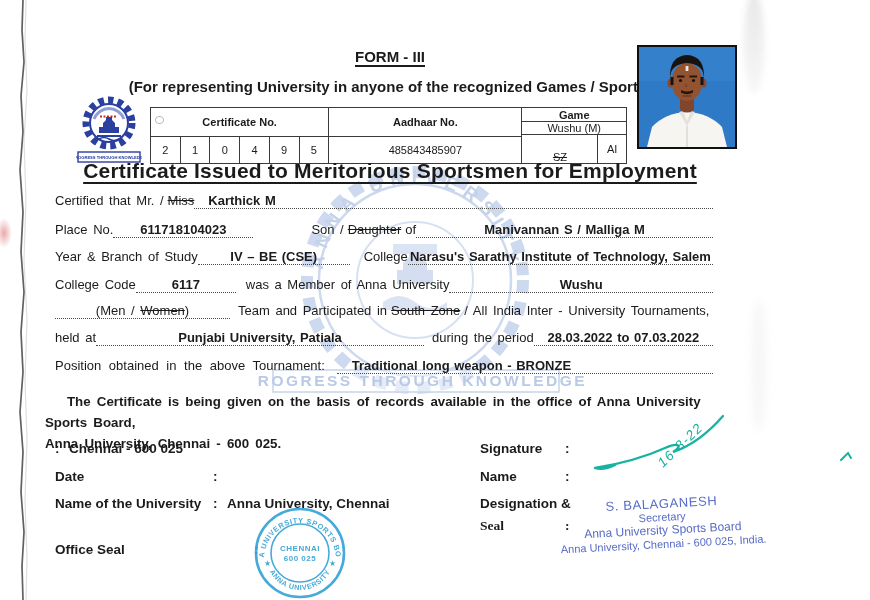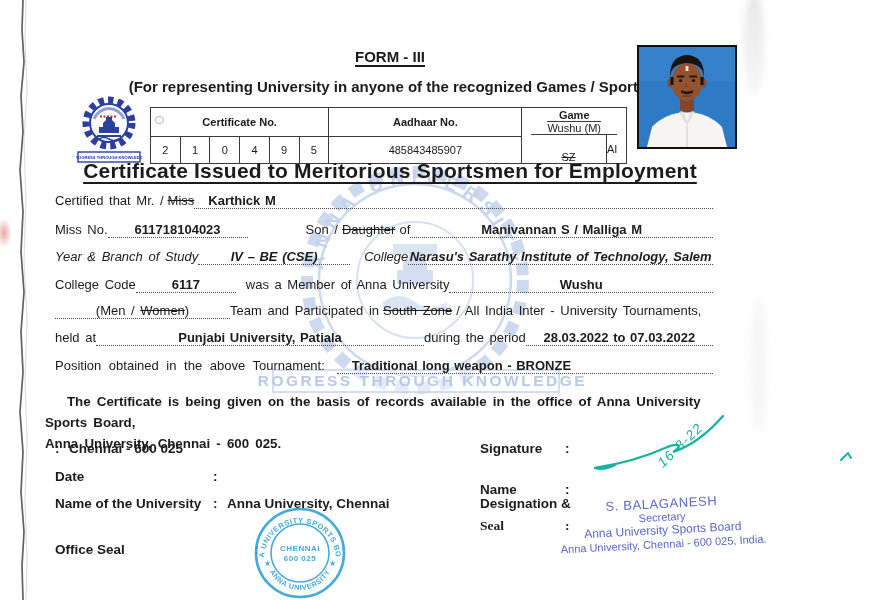--- a/index.html
+++ b/index.html
@@ -24,21 +24,21 @@
   .form-subtitle{left:0;top:78px;width:780px;text-align:center;font-size:15px;font-weight:bold;}
 
   .logo-box{left:76px;top:95px;width:66px;height:72px;}
 
   
   .htable{left:150px;top:107px;width:477px;height:57px;display:flex;
     border:1.5px solid #3a3a3a;box-sizing:border-box;font-size:11px;background:rgba(255,255,255,.6);}
   .htable .col{display:flex;flex-direction:column;box-sizing:border-box;}
   .col-cert{width:178px;}
   .col-aad{width:194px;border-left:1px solid #3a3a3a;}
-  .col-game{width:105px;border-left:1px solid #3a3a3a;align-items:center;}
+  .col-game{width:105px;border-left:1px solid #3a3a3a;}
   .hcell{display:flex;align-items:center;justify-content:center;box-sizing:border-box;}
   .hdr{font-weight:bold;}
   .cert-hdr{height:28px;position:relative;}
   .dot-artifact{position:absolute;left:4px;top:8px;width:7px;height:6px;border:1px solid #9a9a9a;
     border-radius:50%;opacity:.7;}
   .digit-row{display:flex;border-top:1px solid #3a3a3a;height:14px;flex:1;}
   .digit-row .hcell{flex:1;border-left:1px solid #3a3a3a;}
   .digit-row .hcell:first-child{border-left:none;}
   .aad-hdr{height:28px;}
   .aad-val{border-top:1px solid #3a3a3a;flex:1;}
@@ -55,21 +55,21 @@
 
   
   .line{left:55px;width:658px;height:19px;display:flex;align-items:flex-end;font-size:13px;
     word-spacing:2px;white-space:nowrap;}
   .lbl{padding-bottom:1px;}
   .dots{border-bottom:1.6px dotted #4b4b4b;text-align:center;line-height:15px;}
   .dots.grow{flex:1;}
   .dots b{font-size:13px;word-spacing:1px;}
   .dots.left-val{text-align:left;}
   .strike{text-decoration:line-through;margin-top:16px;}
-  .gap4{margin-left:4px;} .gap8{margin-left:0;} .gap10{margin-left:10px;}
+  .gap4{margin-left:4px;} .gap8{margin-left:8px;} .gap10{margin-left:10px;}
   .gap14{margin-left:14px;margin-top:26px;} .gap58{margin-left:58px;}
 
   .para{left:45px;top:391px;width:678px;font-size:13.3px;font-weight:bold;line-height:21px;word-spacing:2.5px;}
   .para .indent{text-indent:22px;}
 
   
   .frow{display:flex;font-size:13.5px;font-weight:bold;height:18px;align-items:baseline;}
   .frow .flbl{width:158px;}
   .frow .fcolon{width:14px;}
   .frow .fval{white-space:nowrap;}
@@ -193,29 +193,29 @@
 
   <div class="abs line" style="top:190px;">
     <span class="lbl">Certified that Mr. /</span>
     <span class="lbl strike gap4">Miss</span>
     <span class="dots grow left-val"><b style="margin-left:14px;">Karthick M</b></span>
   </div>
 
   <div class="abs main-title">Certificate Issued to Meritorious Sportsmen for Employment</div>
 
   <div class="abs line" style="top:219px;">
-    <span class="lbl">Miss No.</span>
+    <span class="lbl">Place No.</span>
     <span class="dots" style="flex:0 0 140px;"><b>611718104023</b></span>
     <span class="lbl gap58">Son /</span>
     <span class="lbl strike gap4">Daughter</span>
     <span class="lbl gap4">of</span>
     <span class="dots grow"><b>Manivannan S / Malliga M</b></span>
   </div>
 
-  <div class="abs line" style="top:246px;font-style:italic;">
+  <div class="abs line" style="top:246px;">
     <span class="lbl">Year &amp; Branch of Study</span>
     <span class="dots" style="flex:0 0 152px;"><b>IV – BE (CSE)</b></span>
     <span class="lbl gap14">College</span>
     <span class="dots grow"><b>Narasu's Sarathy Institute of Technology, Salem</b></span>
   </div>
 
   <div class="abs line" style="top:274px;">
     <span class="lbl">College Code</span>
     <span class="dots" style="flex:0 0 100px;"><b>6117</b></span>
     <span class="lbl gap10">was a Member of Anna University</span>
@@ -265,21 +265,21 @@
   </div>
   <div class="abs frow fleft" style="top:542px;gap:41px;">
     <span class="flbl">Office Seal</span>
     <span class="fcolon">:</span>
   </div>
 
   <div class="abs frow fright" style="top:441px;">
     <span class="flbl">Signature</span>
     <span class="fcolon">:</span>
   </div>
-  <div class="abs frow fright" style="top:482px;">
+  <div class="abs frow fright" style="top:469px;">
     <span class="flbl">Name</span>
     <span class="fcolon">:</span>
   </div>
   <div class="abs frow fright" style="top:496px;">
     <span class="flbl" style="width:110px;">Designation &amp;</span>
   </div>
   <div class="abs frow fright" style="top:518px;font-family:Liberation Serif, serif;">
     <span class="flbl">Seal</span>
     <span class="fcolon">:</span>
   </div>

